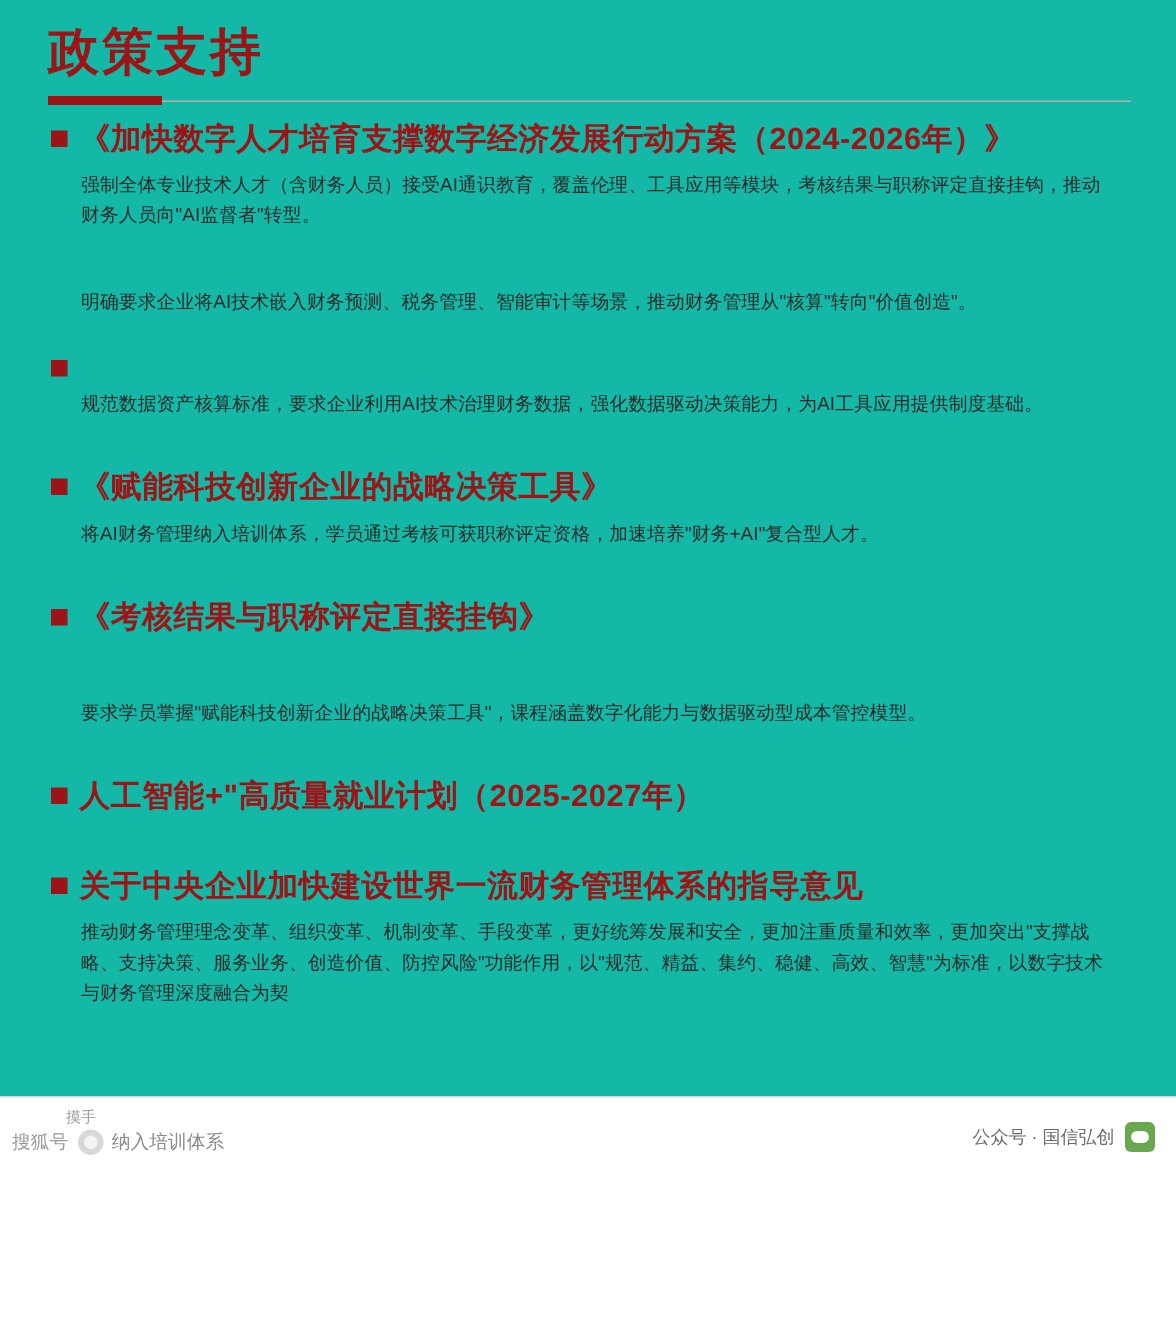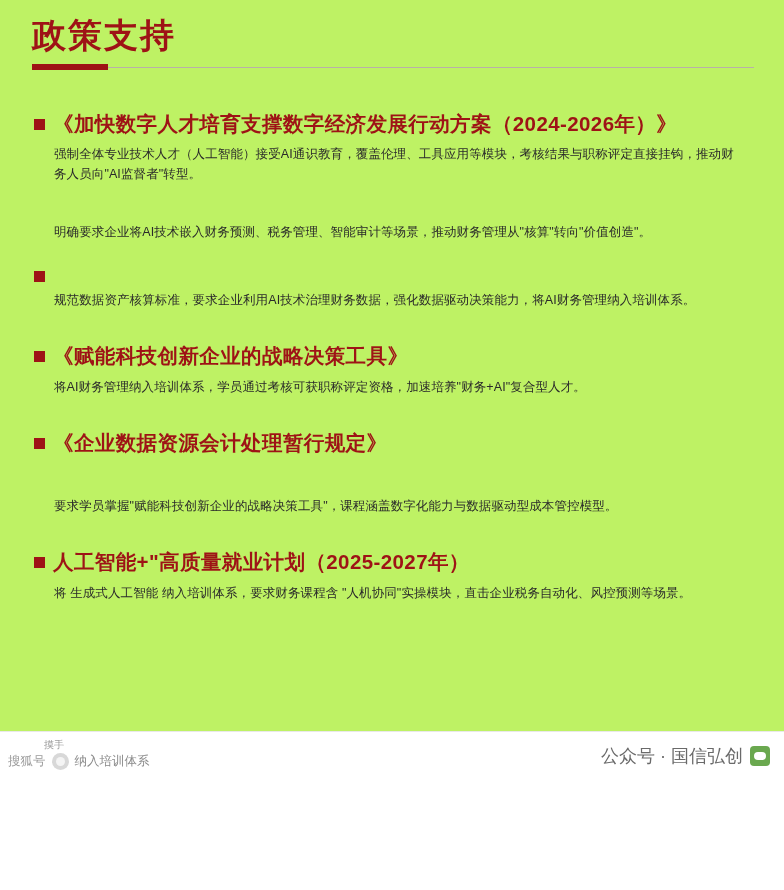--- a/index.html
+++ b/index.html
@@ -11,21 +11,21 @@
     height: 890px;
     background: #ffffff;
     font-family: "Liberation Sans", sans-serif;
     overflow: hidden;
     position: relative;
   }
   .page {
     position: relative;
     width: 784px;
     height: 776px;
-    background: #bef264;
+    background: #14b8a6;
     box-sizing: border-box;
     padding: 0 30px;
   }
   
   .header {
     padding-top: 14px;
   }
   .header-title {
     font-size: 34px;
     font-weight: bold;
@@ -50,21 +50,21 @@
   .rule-thick {
     position: absolute;
     left: 2px;
     top: 1px;
     width: 76px;
     height: 6px;
     background: #9e1316;
   }
   
   .items {
-    margin-top: 39px;
+    margin-top: 8px;
   }
   .item {
     margin-bottom: 4px;
   }
   .item-head {
     display: flex;
     align-items: baseline;
     gap: 8px;
     margin-left: 4px;
   }
@@ -148,21 +148,21 @@
     background: #f4f4f4;
   }
   .footer-right {
     position: absolute;
     right: 14px;
     bottom: 8px;
     display: flex;
     align-items: center;
     gap: 7px;
     color: #6a6a6a;
-    font-size: 18px;
+    font-size: 12px;
   }
   .wechat-badge {
     width: 20px;
     height: 20px;
     border-radius: 4px;
     background: #6aa84f;
     display: inline-block;
     position: relative;
   }
   .wechat-badge::after {
@@ -189,68 +189,74 @@
     </div>
   </div>
 
   <div class="items">
 
     <div class="item">
       <div class="item-head">
         <span class="bullet"></span>
         <span class="item-title">《加快数字人才培育支撑数字经济发展行动方案（2024-2026年）》</span>
       </div>
-      <div class="item-desc">强制全体专业技术人才（人工智能）接受AI通识教育，覆盖伦理、工具应用等模块，考核结果与职称评定直接挂钩，推动财务人员向"AI监督者"转型。</div>
+      <div class="item-desc">强制全体专业技术人才（含财务人员）接受AI通识教育，覆盖伦理、工具应用等模块，考核结果与职称评定直接挂钩，推动财务人员向"AI监督者"转型。</div>
     </div>
     <div class="gap-1"></div>
 
     <div class="item">
       <div class="item-desc">明确要求企业将AI技术嵌入财务预测、税务管理、智能审计等场景，推动财务管理从"核算"转向"价值创造"。</div>
     </div>
     <div class="gap-1"></div>
 
     <div class="item">
       <div class="item-head">
         <span class="bullet"></span>
       </div>
-      <div class="item-desc">规范数据资产核算标准，要求企业利用AI技术治理财务数据，强化数据驱动决策能力，将AI财务管理纳入培训体系。</div>
+      <div class="item-desc">规范数据资产核算标准，要求企业利用AI技术治理财务数据，强化数据驱动决策能力，为AI工具应用提供制度基础。</div>
     </div>
     <div class="gap-2"></div>
 
     <div class="item">
       <div class="item-head">
         <span class="bullet"></span>
         <span class="item-title">《赋能科技创新企业的战略决策工具》</span>
       </div>
       <div class="item-desc">将AI财务管理纳入培训体系，学员通过考核可获职称评定资格，加速培养"财务+AI"复合型人才。</div>
     </div>
     <div class="gap-2"></div>
 
     <div class="item">
       <div class="item-head">
         <span class="bullet"></span>
-        <span class="item-title">《企业数据资源会计处理暂行规定》</span>
+        <span class="item-title">《考核结果与职称评定直接挂钩》</span>
       </div>
     </div>
     <div class="gap-2"></div>
 
     <div class="item">
       <div class="item-desc">要求学员掌握"赋能科技创新企业的战略决策工具"，课程涵盖数字化能力与数据驱动型成本管控模型。</div>
     </div>
     <div class="gap-2"></div>
 
     <div class="item">
       <div class="item-head">
         <span class="bullet"></span>
         <span class="item-title">人工智能+"高质量就业计划（2025-2027年）</span>
       </div>
-      <div class="item-desc">将 生成式人工智能 纳入培训体系，要求财务课程含 "人机协同"实操模块，直击企业税务自动化、风控预测等场景。</div>
-    </div>
-    <div class="gap-2"></div>
-
+    </div>
+    <div class="gap-2"></div>
+
+    <div class="item">
+      <div class="item-head">
+        <span class="bullet"></span>
+        <span class="item-title">关于中央企业加快建设世界一流财务管理体系的指导意见</span>
+      </div>
+      <div class="item-desc">推动财务管理理念变革、组织变革、机制变革、手段变革，更好统筹发展和安全，更加注重质量和效率，更加突出"支撑战略、支持决策、服务业务、创造价值、防控风险"功能作用，以"规范、精益、集约、稳健、高效、智慧"为标准，以数字技术与财务管理深度融合为契</div>
+    </div>
 
   </div>
 
   <div class="footer">
     <div class="hand-note">摸手</div>
     <div class="footer-left">
       <span class="sohu-logo">搜狐号</span>
       <span class="avatar-circle"></span>
       <span>纳入培训体系</span>
     </div>

